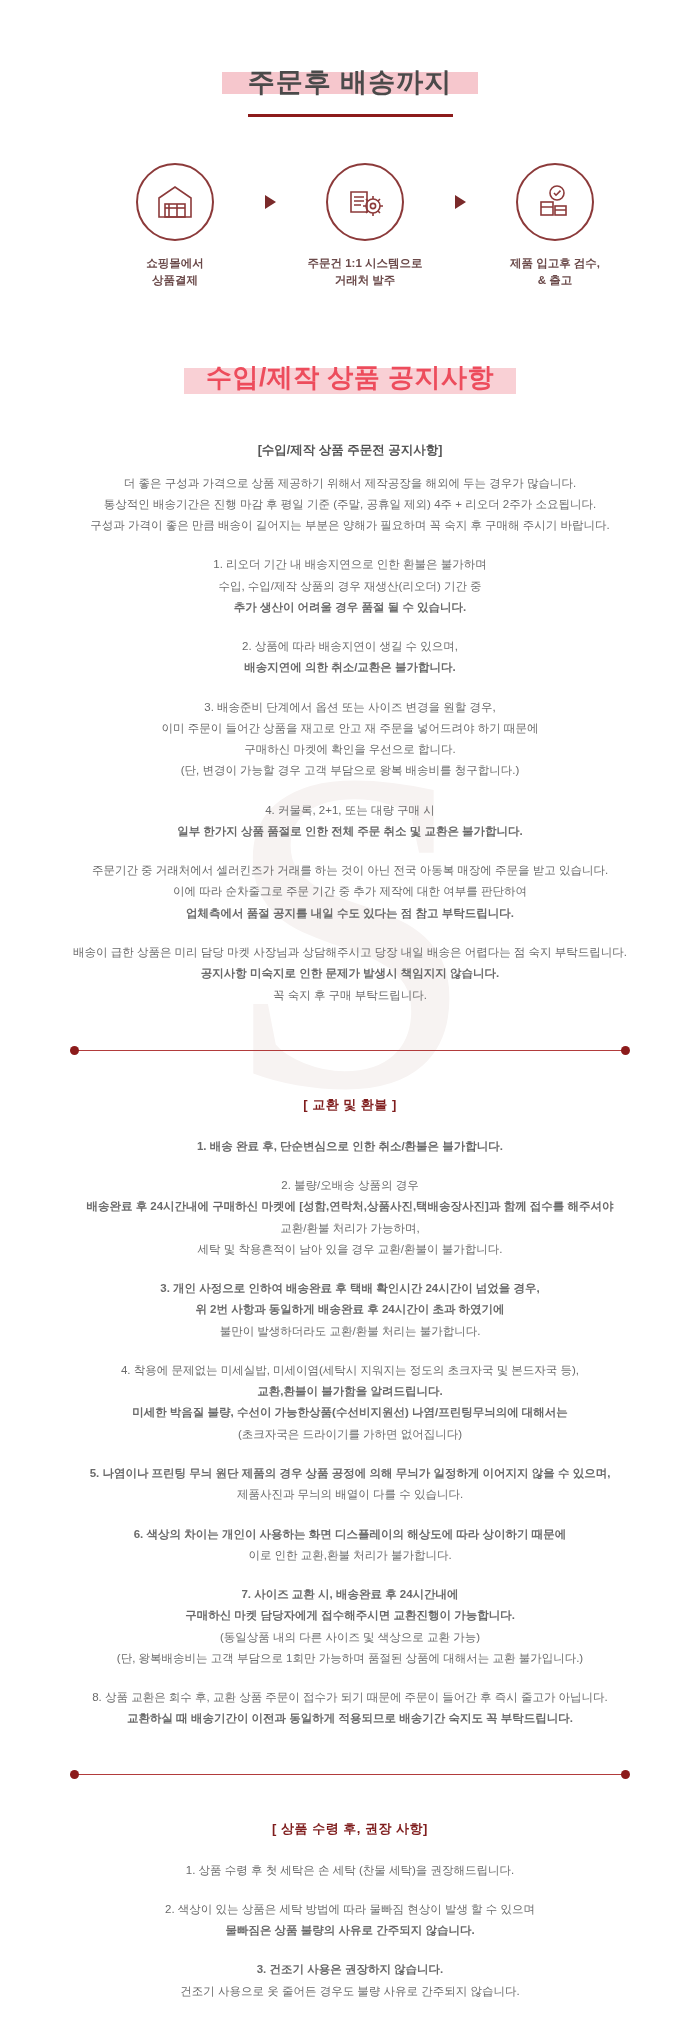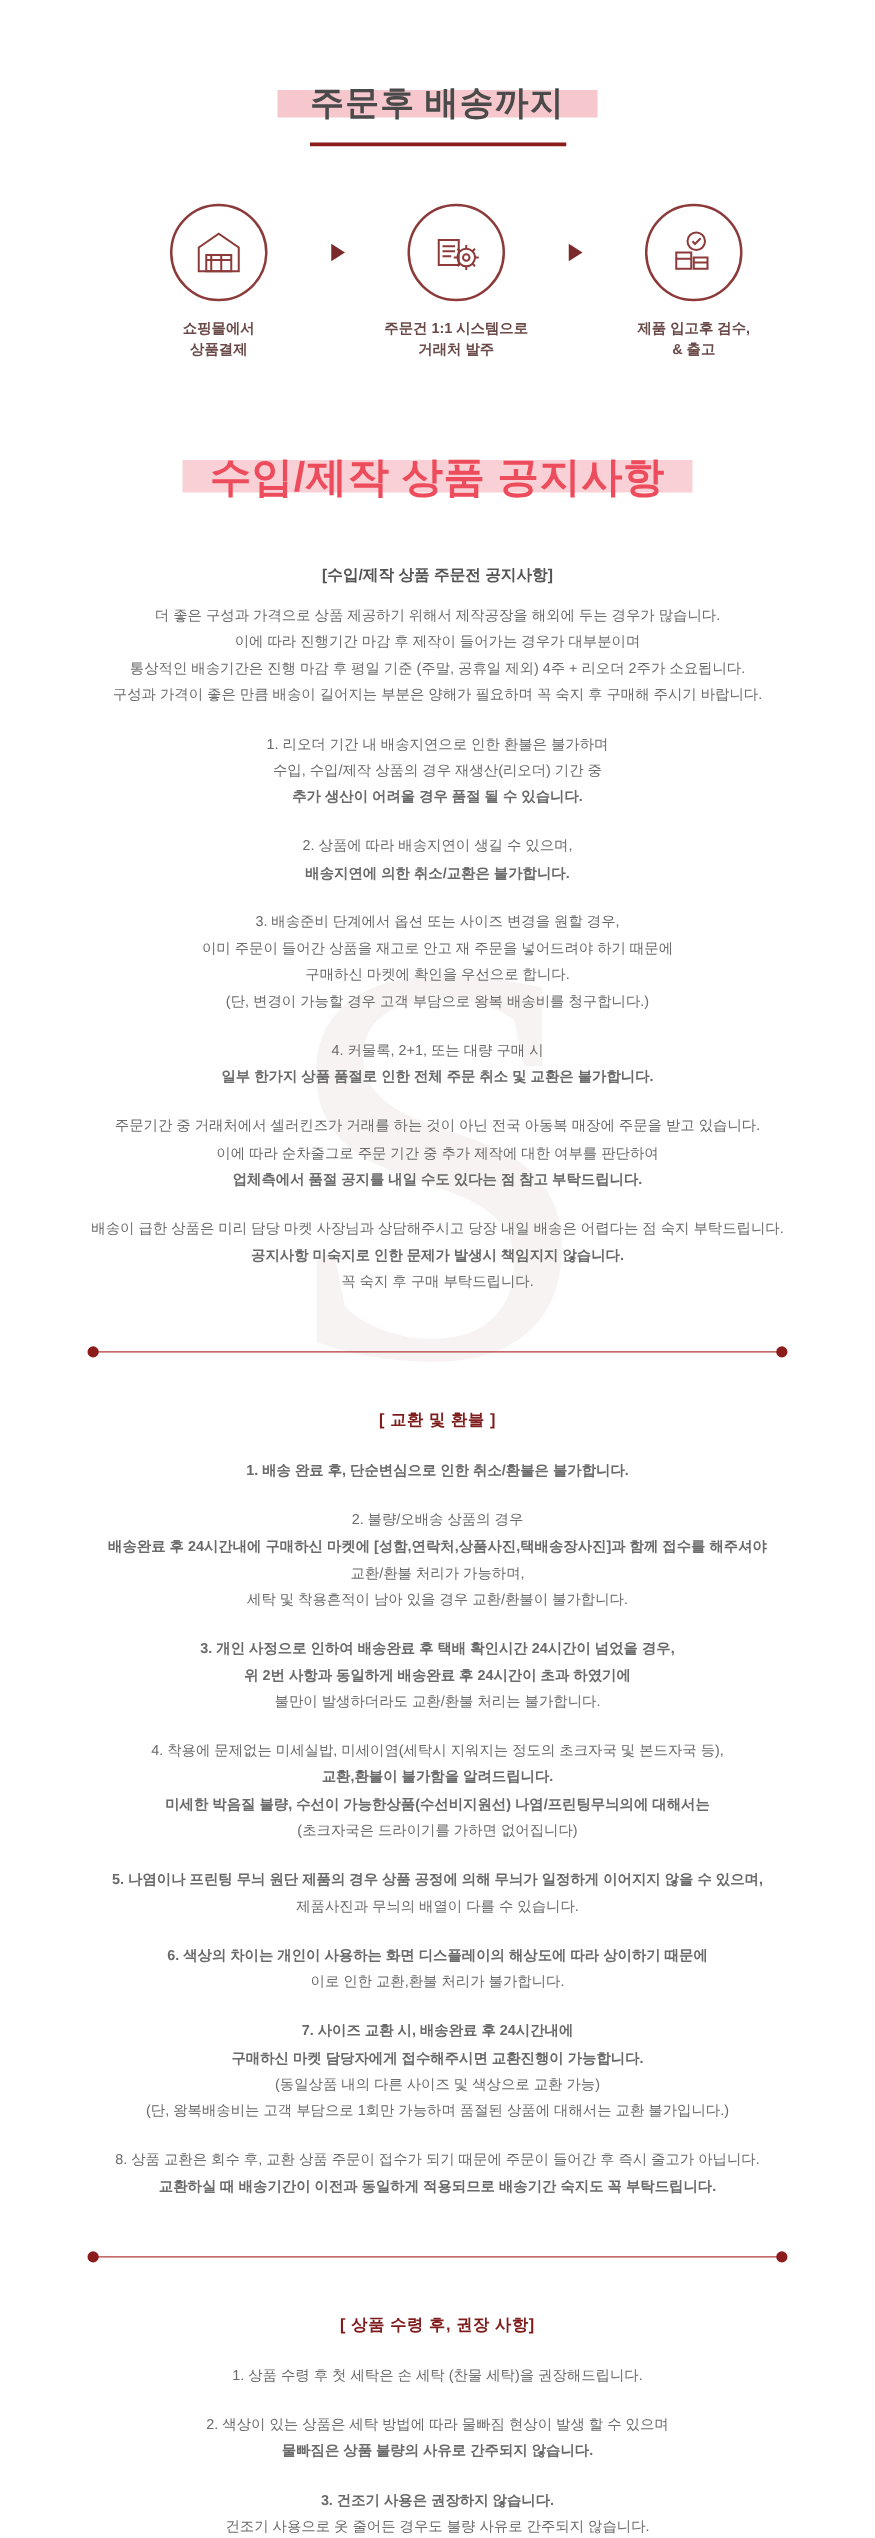--- a/index.html
+++ b/index.html
@@ -42,21 +42,20 @@
     margin-top: 18px;
   }
   .banner {
     display: inline-block;
     position: relative;
     padding: 6px 26px 8px;
     font-size: 27px;
     font-weight: bold;
     color: #4a4a4a;
     letter-spacing: 1px;
-    font-family: Liberation Serif, serif;
   }
   .banner .hl {
     position: absolute;
     left: 0; right: 0;
     top: 14px;
     height: 22px;
     background: #f6c7cd;
     z-index: -1;
   }
   .banner-line {
@@ -113,21 +112,21 @@
   }
 
   
   .section-title-wrap {
     text-align: center;
     margin-top: 66px;
   }
   .section-title {
     display: inline-block;
     position: relative;
-    font-size: 33px;
+    font-size: 26px;
     font-weight: bold;
     color: #ed4c5c;
     padding: 4px 22px 6px;
     letter-spacing: 0.5px;
   }
   .section-title .hl2 {
     position: absolute;
     left: 0; right: 0;
     top: 12px;
     height: 26px;
@@ -259,21 +258,20 @@
       <div class="section-title">
         <span class="hl2"></span>
         <span>수입/제작 상품 공지사항</span>
       </div>
     </div>
 
     <div class="block">
       <div class="b-head">[수입/제작 상품 주문전 공지사항]</div>
       <div id="notice-intro">
           <p class="t">더 좋은 구성과 가격으로 상품 제공하기 위해서 제작공장을 해외에 두는 경우가 많습니다.</p>
-          <p class="t">이에 따라 진행기간 마감 후 제작이 들어가는 경우가 대부분이며</p>
           <p class="t">통상적인 배송기간은 진행 마감 후 평일 기준 (주말, 공휴일 제외) 4주 + 리오더 2주가 소요됩니다.</p>
           <p class="t">구성과 가격이 좋은 만큼 배송이 길어지는 부분은 양해가 필요하며 꼭 숙지 후 구매해 주시기 바랍니다.</p>
         </div>
       <div class="gap"></div>
       <div id="notice-items">
           <div>
             <p class="t">1. 리오더 기간 내 배송지연으로 인한 환불은 불가하며</p>
             <p class="t">수입, 수입/제작 상품의 경우 재생산(리오더) 기간 중</p>
             <p class="t red-b">추가 생산이 어려울 경우 품절 될 수 있습니다.</p>
           </div>

